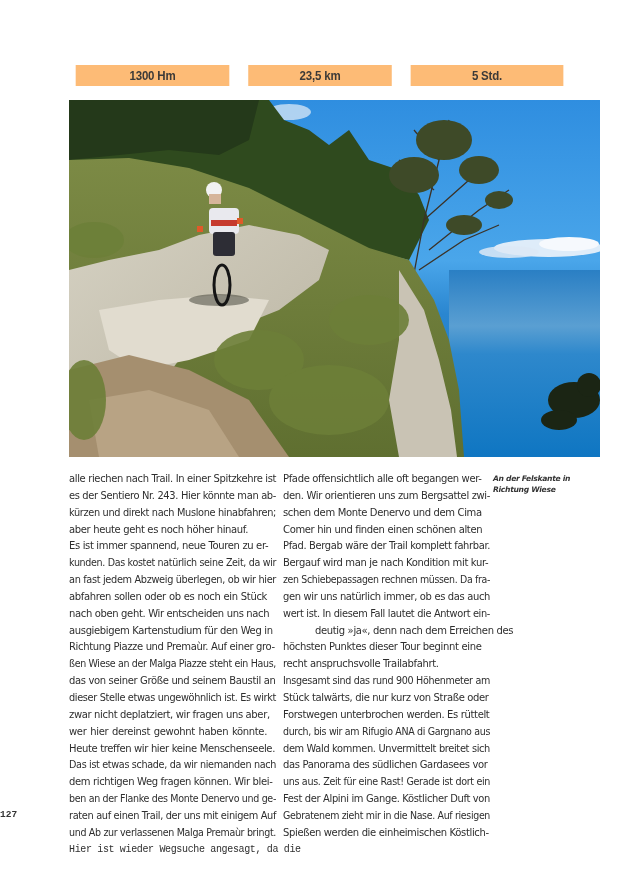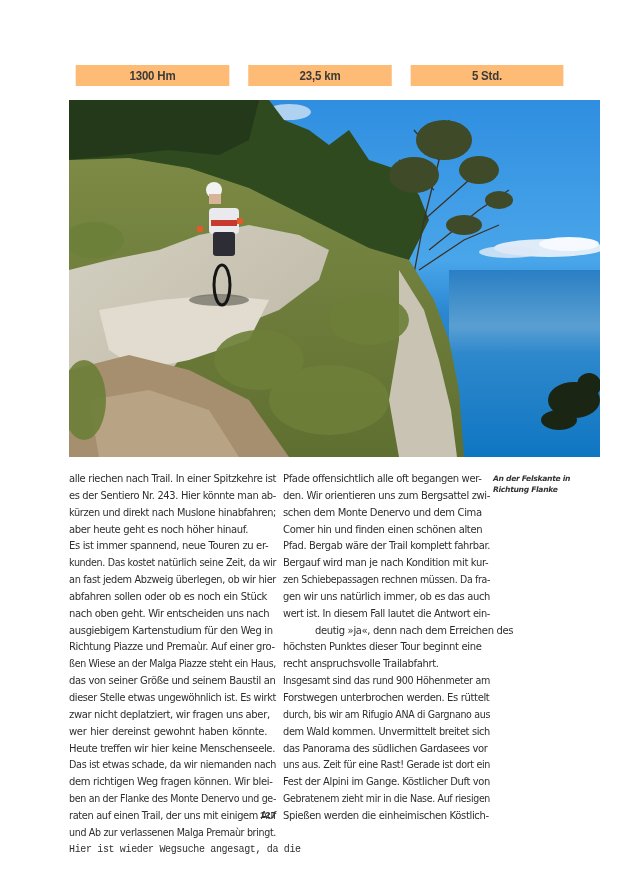--- a/index.html
+++ b/index.html
@@ -16,22 +16,22 @@
   .photo svg { display:block; }
   .col { position:absolute; top:471px; width:198px; font-family:"DejaVu Sans", sans-serif;
          font-size:10px; line-height:16.85px; color:#2e2e2e; letter-spacing:-0.35px; }
   .col .ln { display:block; text-align:justify; text-align-last:justify; white-space:nowrap; overflow:visible; }
   .col .ln.last { text-align-last:left; }
   #col1 { left:69px; }
   #col2 { left:283px; }
   .caption { position:absolute; left:493px; top:474px; width:110px;
              font-family:"DejaVu Sans", sans-serif; font-style:italic; font-weight:bold;
              font-size:7.6px; line-height:10.5px; color:#333; letter-spacing:-0.3px; }
-  .page-number { position:absolute; left:0; width:536px; top:809px; text-align:center;
-                 font-family:Liberation Sans, sans-serif; font-weight:bold; font-size:9.5px; color:#333; }
+  .page-number { position:absolute; left:0; width:536px; top:809px; 
+                 font-family:Liberation Mono, monospace; font-weight:bold; font-size:9.5px; color:#333; }
 </style>
 </head>
 <body>
 
 <div class="stat-bar" id="bar1">1300 Hm</div>
 <div class="stat-bar" id="bar2">23,5 km</div>
 <div class="stat-bar" id="bar3">5 Std.</div>
 
 <div class="photo">
   <svg width="531" height="357" viewBox="0 0 531 357" xmlns="http://www.w3.org/2000/svg">
@@ -157,28 +157,29 @@
   <span class="ln" style="white-space: nowrap;">Comer hin und finden einen schönen alten</span>
   <span class="ln" style="white-space: nowrap; display: block; transform: scaleX(0.990387); transform-origin: left center;">Pfad. Bergab wäre der Trail komplett fahrbar.</span>
   <span class="ln" style="white-space: nowrap;">Bergauf wird man je nach Kondition mit kur-</span>
   <span class="ln" style="white-space: nowrap; display: block; transform: scaleX(0.940269); transform-origin: left center;">zen Schiebepassagen rechnen müssen. Da fra-</span>
   <span class="ln" style="white-space: nowrap; display: block; transform: scaleX(0.9956); transform-origin: left center;">gen wir uns natürlich immer, ob es das auch</span>
   <span class="ln" style="white-space: nowrap; display: block; transform: scaleX(0.980957); transform-origin: left center;">wert ist. In diesem Fall lautet die Antwort ein-</span>
   <span class="ln" style="white-space: nowrap; margin-left: 32px;">deutig »ja«, denn nach dem Erreichen des</span>
   <span class="ln" style="white-space: nowrap;">höchsten Punktes dieser Tour beginnt eine</span>
   <span class="ln last" style="white-space: nowrap;">recht anspruchsvolle Trailabfahrt.</span>
   <span class="ln" style="white-space: nowrap; display: block; transform: scaleX(0.959419); transform-origin: left center;">Insgesamt sind das rund 900 Höhenmeter am</span>
+  <span class="ln" style="white-space: nowrap;">Stück talwärts, die nur kurz von Straße oder</span>
   <span class="ln" style="white-space: nowrap;">Forstwegen unterbrochen werden. Es rüttelt</span>
   <span class="ln" style="white-space: nowrap; display: block; transform: scaleX(0.947723); transform-origin: left center;">durch, bis wir am Rifugio ANA di Gargnano aus</span>
   <span class="ln" style="white-space: nowrap; display: block; transform: scaleX(0.983317); transform-origin: left center;">dem Wald kommen. Unvermittelt breitet sich</span>
   <span class="ln" style="white-space: nowrap;">das Panorama des südlichen Gardasees vor</span>
   <span class="ln" style="white-space: nowrap; display: block; transform: scaleX(0.958838); transform-origin: left center;">uns aus. Zeit für eine Rast! Gerade ist dort ein</span>
   <span class="ln" style="white-space: nowrap; display: block; transform: scaleX(0.99287); transform-origin: left center;">Fest der Alpini im Gange. Köstlicher Duft von</span>
   <span class="ln" style="white-space: nowrap; display: block; transform: scaleX(0.944755); transform-origin: left center;">Gebratenem zieht mir in die Nase. Auf riesigen</span>
   <span class="ln" style="white-space: nowrap;">Spießen werden die einheimischen Köstlich-</span>
 </div>
 
 <div class="caption">
   <div>An der Felskante in</div>
-  <div>Richtung Flanke</div>
+  <div>Richtung Wiese</div>
 </div>
 
 <div class="page-number">127</div>
 
 </body></html>

